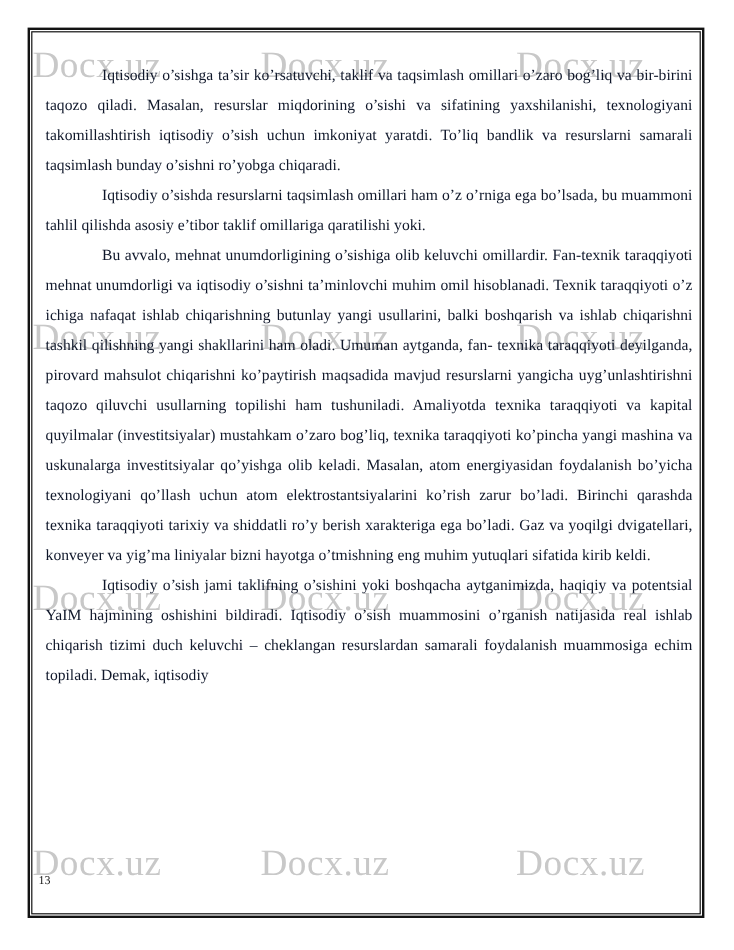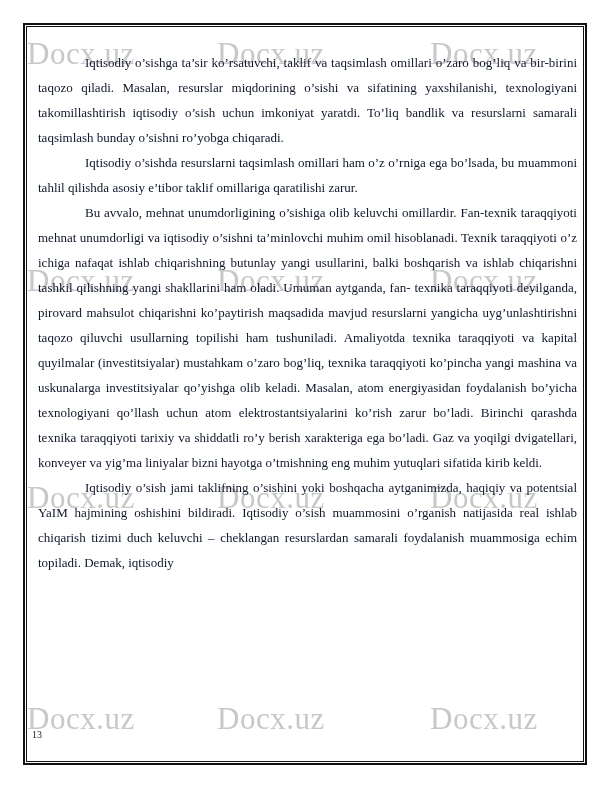--- a/index.html
+++ b/index.html
@@ -82,20 +82,20 @@
       <span class="wm" style="top: 701px; left: 217px; color: rgb(200, 200, 200);">Docx.uz</span>
       <span class="wm" style="top: 701px; left: 430px; color: rgb(200, 200, 200);">Docx.uz</span>
     </div>
 
   <div class="page-border">
     <div class="page-border-inner"></div>
   </div>
 
   <div class="doc-body">
       <p>Iqtisodiy o’sishga ta’sir ko’rsatuvchi, taklif va taqsimlash omillari o’zaro bog’liq va bir-birini taqozo qiladi. Masalan, resurslar miqdorining o’sishi va sifatining yaxshilanishi, texnologiyani takomillashtirish iqtisodiy o’sish uchun imkoniyat yaratdi. To’liq bandlik va resurslarni samarali taqsimlash bunday o’sishni ro’yobga chiqaradi.</p>
-      <p>Iqtisodiy o’sishda resurslarni taqsimlash omillari ham o’z o’rniga ega bo’lsada, bu muammoni tahlil qilishda asosiy e’tibor taklif omillariga qaratilishi zarur.</p>
+      <p>Iqtisodiy o’sishda resurslarni taqsimlash omillari ham o’z o’rniga ega bo’lsada, bu muammoni tahlil qilishda asosiy e’tibor taklif omillariga qaratilishi yoki.</p>
       <p>Bu avvalo, mehnat unumdorligining o’sishiga olib keluvchi omillardir. Fan-texnik taraqqiyoti mehnat unumdorligi va iqtisodiy o’sishni ta’minlovchi muhim omil hisoblanadi. Texnik taraqqiyoti o’z ichiga nafaqat ishlab chiqarishning butunlay yangi usullarini, balki boshqarish va ishlab chiqarishni tashkil qilishning yangi shakllarini ham oladi. Umuman aytganda, fan- texnika taraqqiyoti deyilganda, pirovard mahsulot chiqarishni ko’paytirish maqsadida mavjud resurslarni yangicha uyg’unlashtirishni taqozo qiluvchi usullarning topilishi ham tushuniladi. Amaliyotda texnika taraqqiyoti va kapital quyilmalar (investitsiyalar) mustahkam o’zaro bog’liq, texnika taraqqiyoti ko’pincha yangi mashina va uskunalarga investitsiyalar qo’yishga olib keladi. Masalan, atom energiyasidan foydalanish bo’yicha texnologiyani qo’llash uchun atom elektrostantsiyalarini ko’rish zarur bo’ladi. Birinchi qarashda texnika taraqqiyoti tarixiy va shiddatli ro’y berish xarakteriga ega bo’ladi. Gaz va yoqilgi dvigatellari, konveyer va yig’ma liniyalar bizni hayotga o’tmishning eng muhim yutuqlari sifatida kirib keldi.</p>
       <p>Iqtisodiy o’sish jami taklifning o’sishini yoki boshqacha aytganimizda, haqiqiy va potentsial YaIM hajmining oshishini bildiradi. Iqtisodiy o’sish muammosini o’rganish natijasida real ishlab chiqarish tizimi duch keluvchi – cheklangan resurslardan samarali foydalanish muammosiga echim topiladi. Demak, iqtisodiy</p>
     </div>
 
   <div class="page-number">13</div>
 
 </div>
 
 </body></html>

